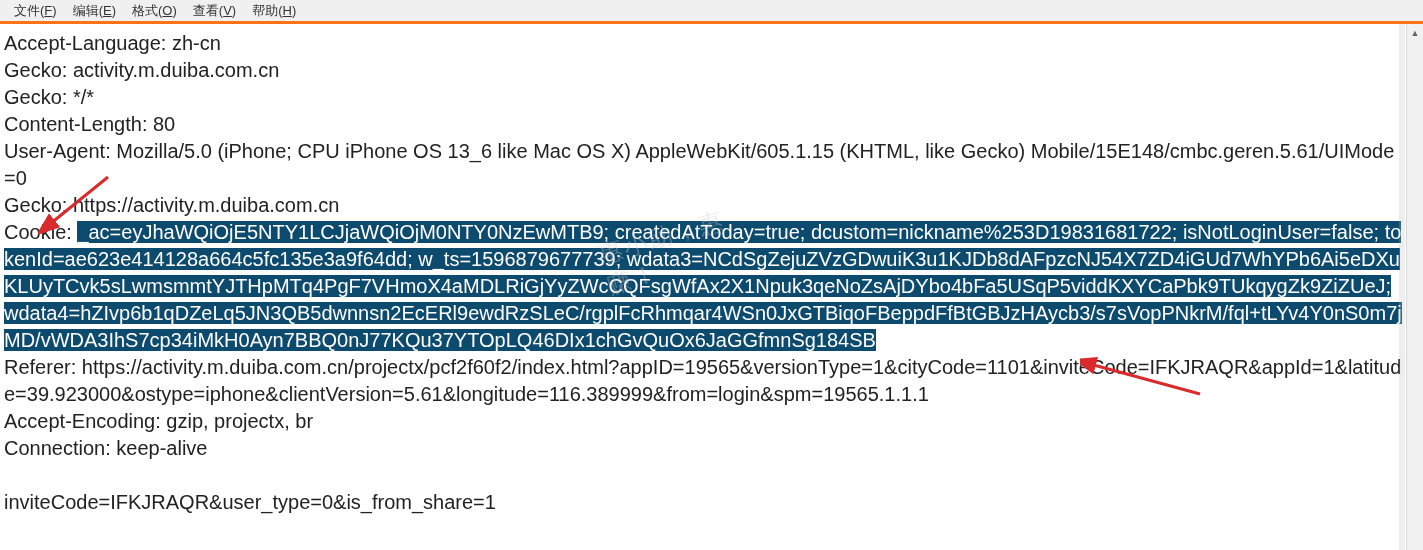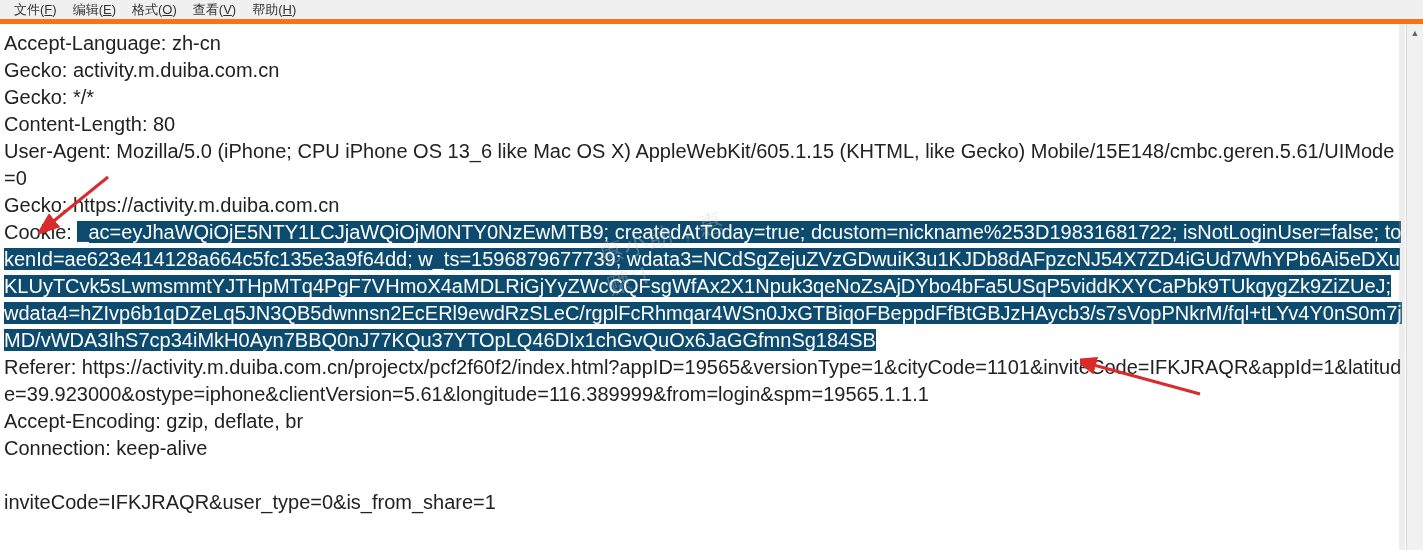--- a/index.html
+++ b/index.html
@@ -8,21 +8,21 @@
     height: 550px;
     font-family: "Segoe UI", "Microsoft YaHei", Arial, sans-serif;
     background: #fff;
     overflow: hidden;
   }
   .menubar {
     height: 24px;
     display: flex;
     align-items: center;
     padding: 0 6px;
-    border-bottom: 5px solid #f97316;
+    border-bottom: 3px solid #f97316;
     font-size: 13px;
     color: #333;
     background: #f0f0f0;
   }
   .menubar .menu-item {
     padding: 2px 8px;
     cursor: default;
   }
   .menubar .menu-item u { text-decoration: underline; }
   .content-wrapper {
@@ -106,21 +106,21 @@
 
   <div class="text-area"><span>Accept-Language: zh-cn</span>
 <span>Gecko: activity.m.duiba.com.cn</span>
 <span>Gecko: */*</span>
 <span>Content-Length: 80</span>
 <span>User-Agent: Mozilla/5.0 (iPhone; CPU iPhone OS 13_6 like Mac OS X) AppleWebKit/605.1.15 (KHTML, like Gecko) Mobile/15E148/cmbc.geren.5.61/UIMode=0</span>
 <span>Gecko</span><span>: https://activity.m.duiba.com.cn</span>
 <span>Cookie: </span><span class="sel">_ac=eyJhaWQiOjE5NTY1LCJjaWQiOjM0NTY0NzEwMTB9; createdAtToday=true; dcustom=nickname%253D19831681722; isNotLoginUser=false; tokenId=ae623e414128a664c5fc135e3a9f64dd; w_ts=1596879677739; wdata3=NCdSgZejuZVzGDwuiK3u1KJDb8dAFpzcNJ54X7ZD4iGUd7WhYPb6Ai5eDXuKLUyTCvk5sLwmsmmtYJTHpMTq4PgF7VHmoX4aMDLRiGjYyZWcCQFsgWfAx2X1Npuk3qeNoZsAjDYbo4bFa5USqP5viddKXYCaPbk9TUkqygZk9ZiZUeJ;</span><span> </span>
 <span class="sel">wdata4=hZIvp6b1qDZeLq5JN3QB5dwnnsn2EcERl9ewdRzSLeC/rgplFcRhmqar4WSn0JxGTBiqoFBeppdFfBtGBJzHAycb3/s7sVopPNkrM/fql+tLYv4Y0nS0m7jMD/vWDA3IhS7cp34iMkH0Ayn7BBQ0nJ77KQu37YTOpLQ46DIx1chGvQuOx6JaGGfmnSg184SB</span>
 <span>Referer: https://activity.m.duiba.com.cn/projectx/pcf2f60f2/index.html?appID=19565&amp;versionType=1&amp;cityCode=1101&amp;inviteCode=IFKJRAQR&amp;appId=1&amp;latitude=39.923000&amp;ostype=iphone&amp;clientVersion=5.61&amp;longitude=116.389999&amp;from=login&amp;spm=19565.1.1.1</span>
-<span>Accept-Encoding: gzip, deflate, br</span>
+<span>Accept-Encoding: gzip, projectx, br</span>
 <span>Connection: keep-alive</span>
 
 <span>inviteCode=IFKJRAQR&amp;user_type=0&amp;is_from_share=1</span></div>
 
   <div class="watermark">惠小助，惠赚！</div>
 
   <svg class="arrow-red" style="left:38px; top:145px;" width="80" height="70">
     <defs>
         <marker id="ah1" markerWidth="10" markerHeight="10" refX="2" refY="3" orient="auto">
           <path d="M0,0 L0,6 L8,3 z" fill="#d92b2b"></path>

